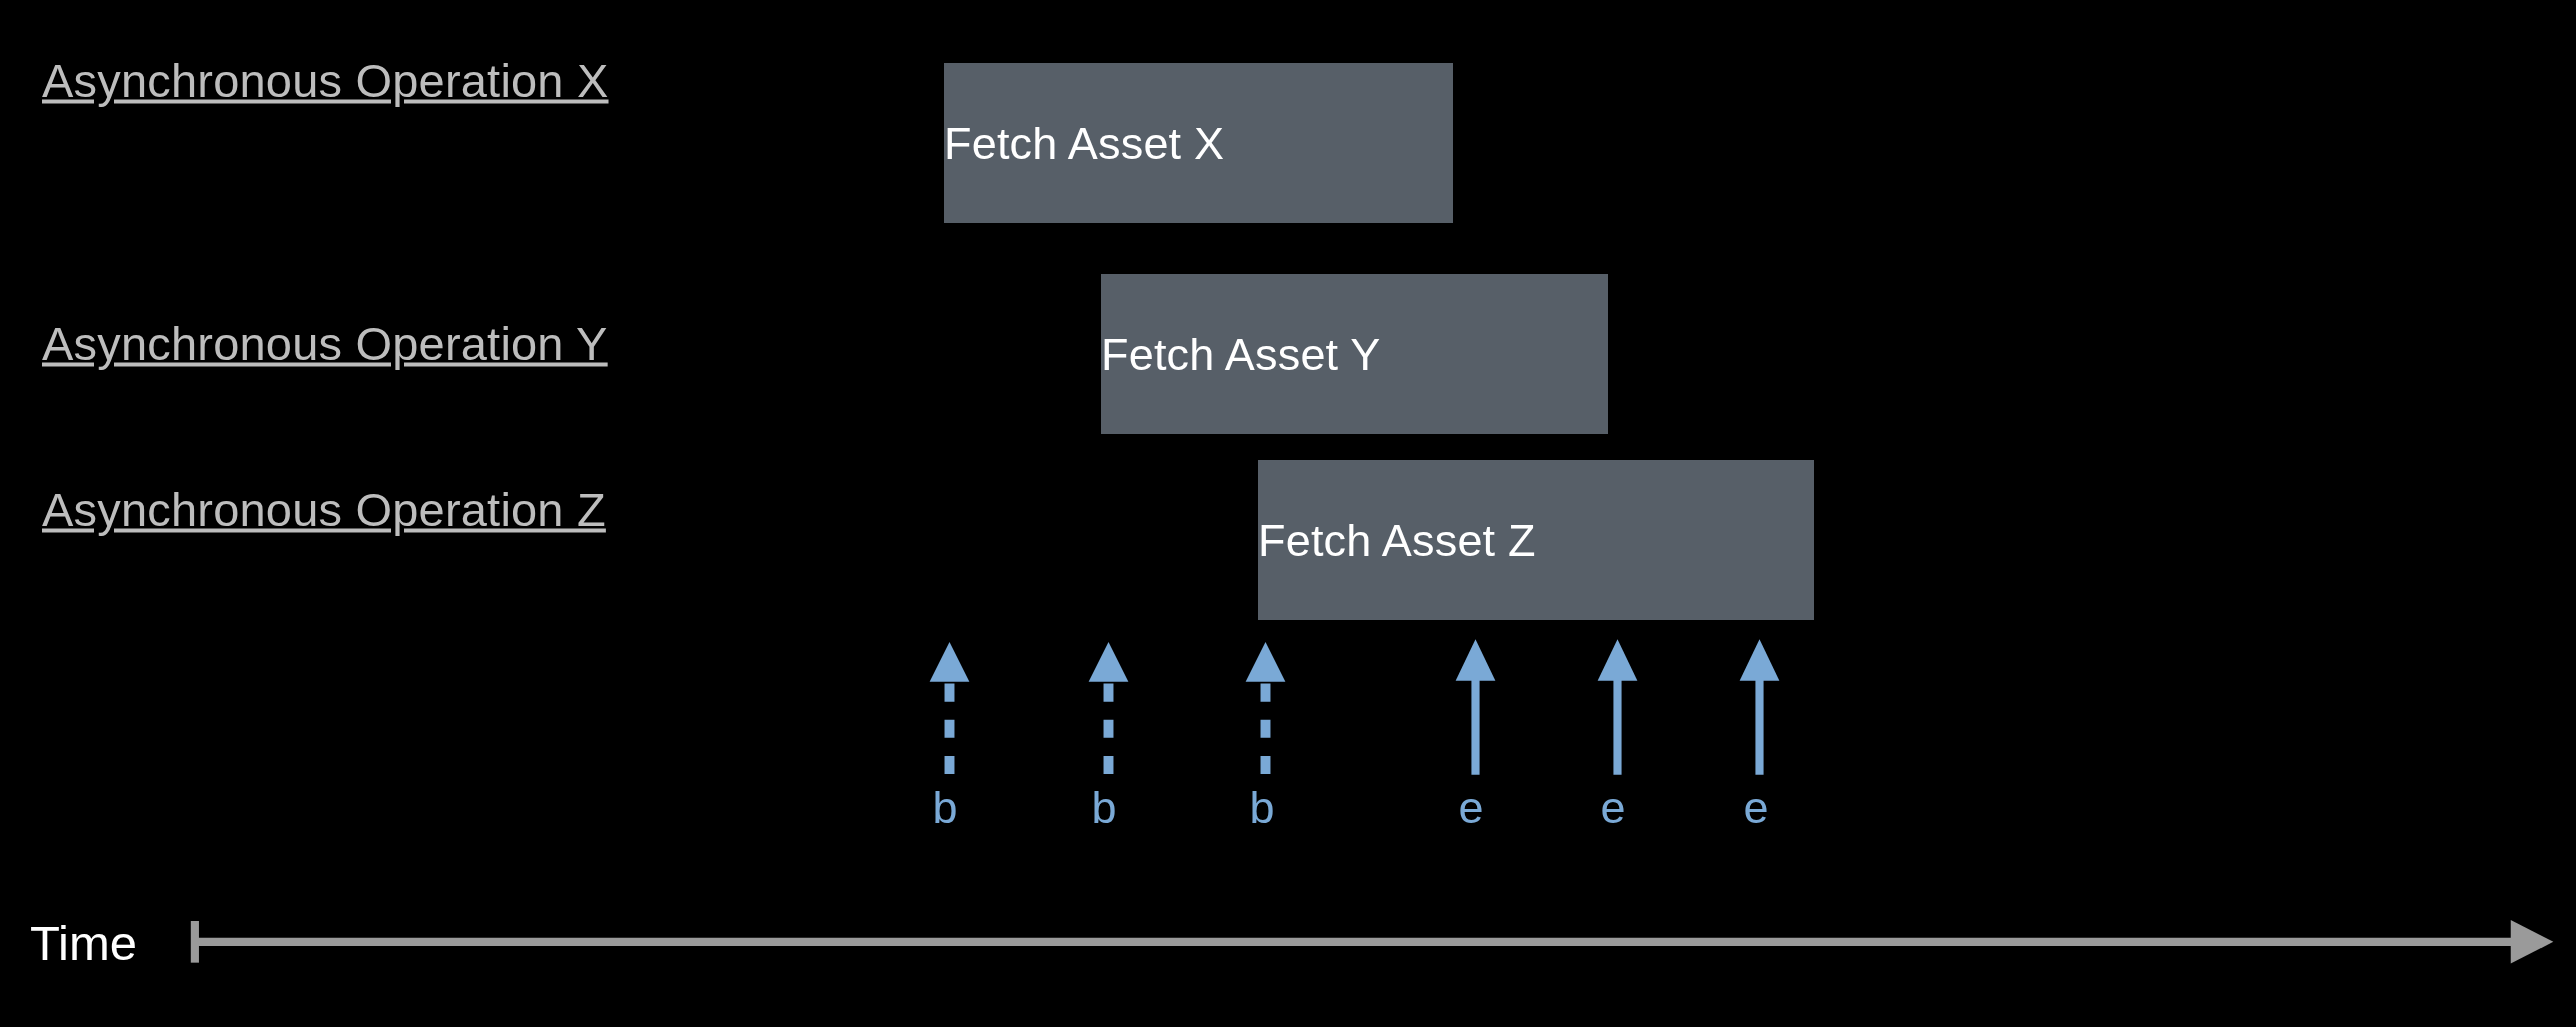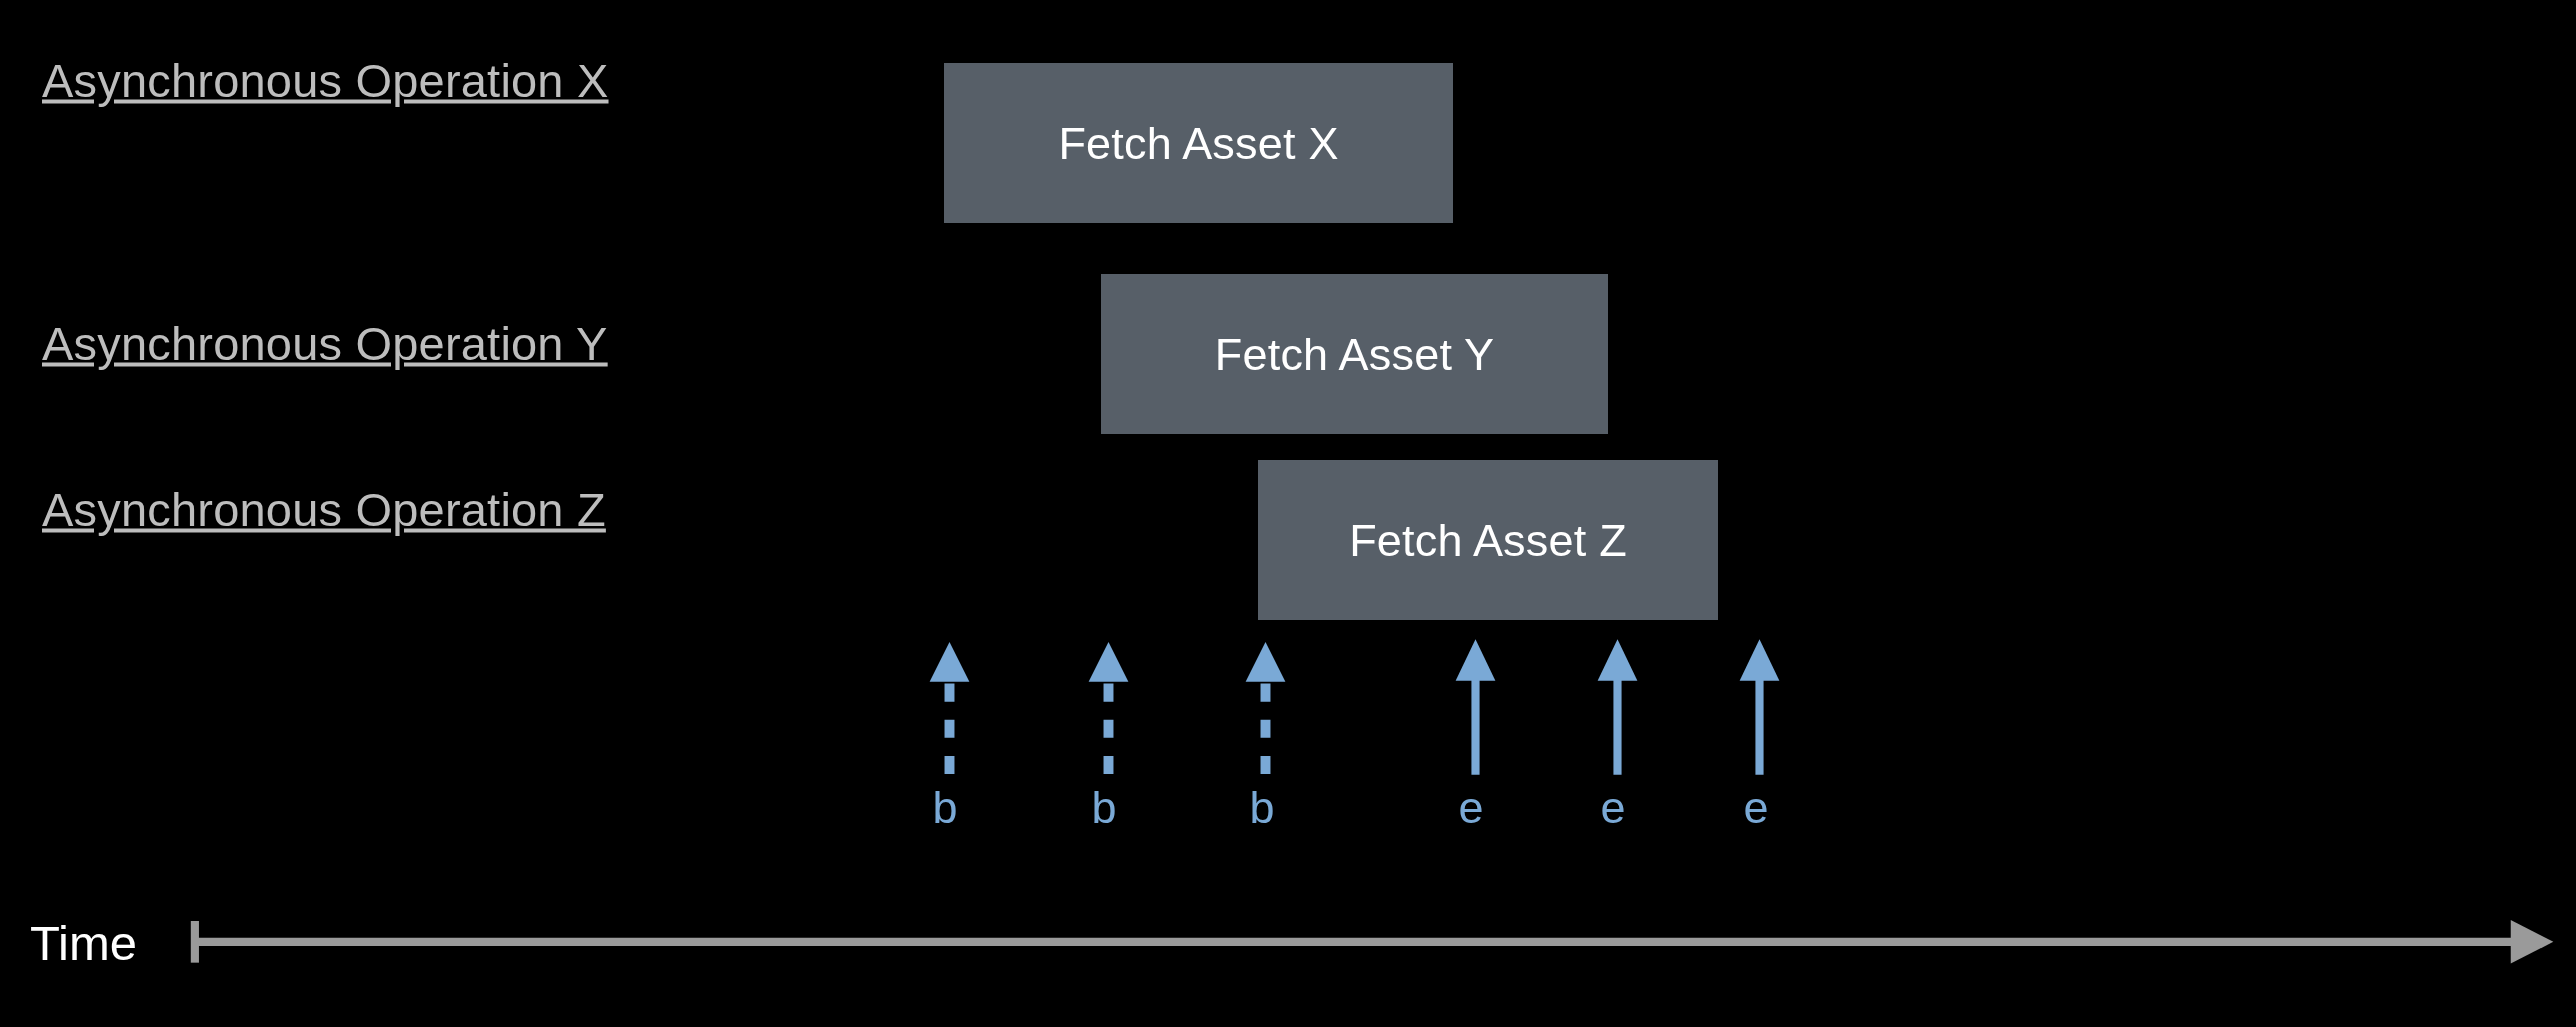--- a/index.html
+++ b/index.html
@@ -29,21 +29,21 @@
     white-space: nowrap;
     line-height: 1;
     transform: translateY(-50%);
     text-decoration: underline;
   }
   .op-bar {
     position: absolute;
     background: #575f68;
     display: flex;
     align-items: center;
-    justify-content: center;
+    justify-content: flex-start;
   }
   .op-bar-text {
     color: #ffffff;
     font-size: 45px;
     font-weight: 400;
     letter-spacing: 0.2px;
     white-space: nowrap;
     line-height: 1;
   }
   .marker {
@@ -89,21 +89,21 @@
   <div class="row-label" style="top:80px">Asynchronous Operation X</div>
   <div class="row-label" style="top:343px">Asynchronous Operation Y</div>
   <div class="row-label" style="top:509px">Asynchronous Operation Z</div>
 
   <div class="op-bar" style="left:944px; top:63px; width:509px; height:160px;">
     <span class="op-bar-text">Fetch Asset X</span>
   </div>
   <div class="op-bar" style="left:1101px; top:274px; width:507px; height:160px;">
     <span class="op-bar-text">Fetch Asset Y</span>
   </div>
-  <div class="op-bar" style="left:1258px; top:460px; width:460px; height:160px;">
+  <div class="op-bar" style="left:1258px; top:460px; width:556px; height:160px;">
     <span class="op-bar-text">Fetch Asset Z</span>
   </div>
 
   <div class="marker" style="left:950px; top:642px;">
     <svg width="47" height="132" viewBox="0 0 52 146">
       <line x1="26" y1="146" x2="26" y2="44" stroke="#7aa9d6" stroke-width="11" stroke-dasharray="20 20"></line>
       <polygon points="26,0 48,44 4,44" fill="#7aa9d6"></polygon>
     </svg>
   </div>
   <div class="marker" style="left:1109px; top:642px;">

